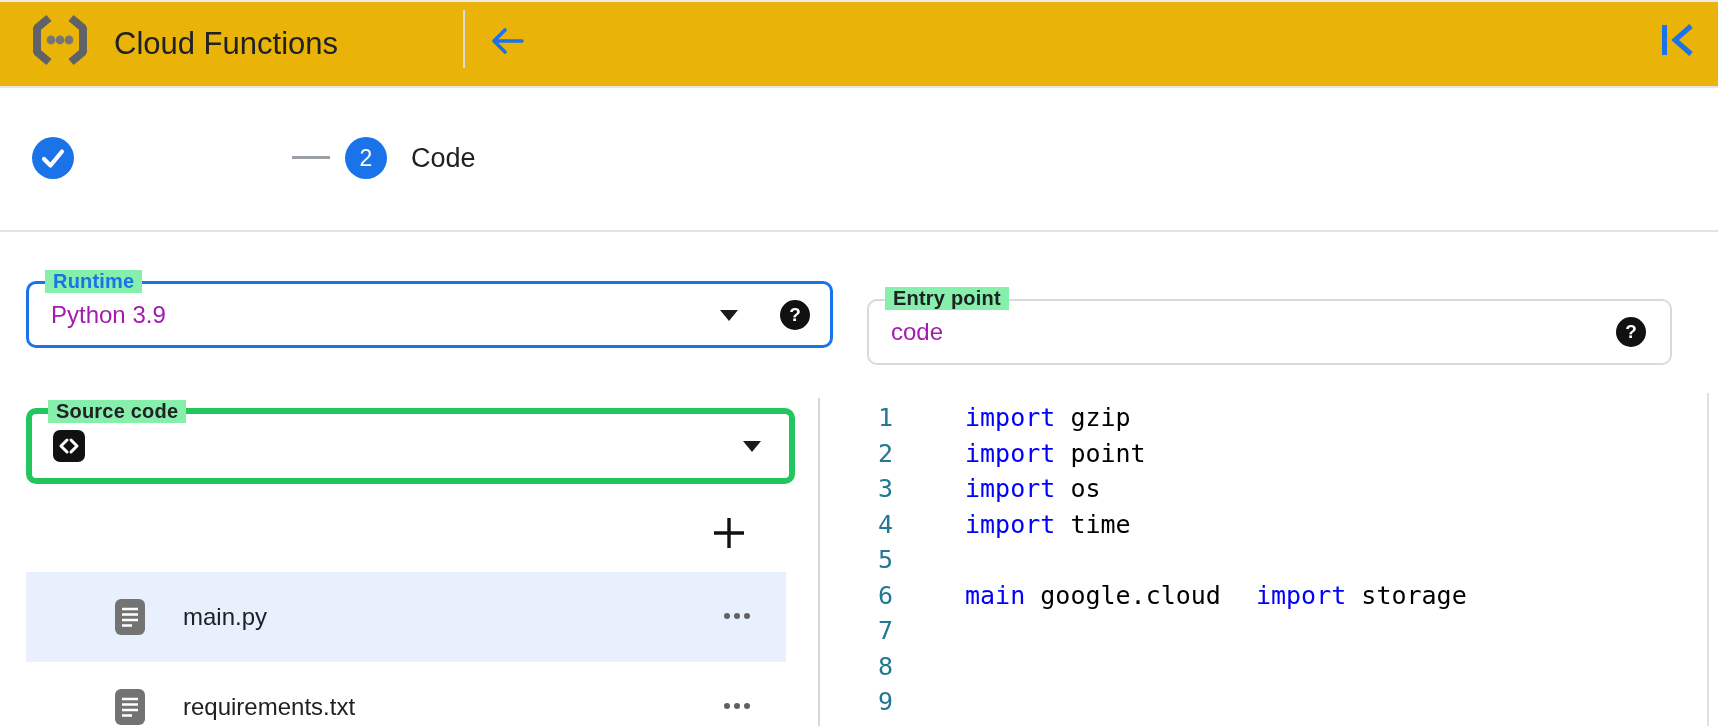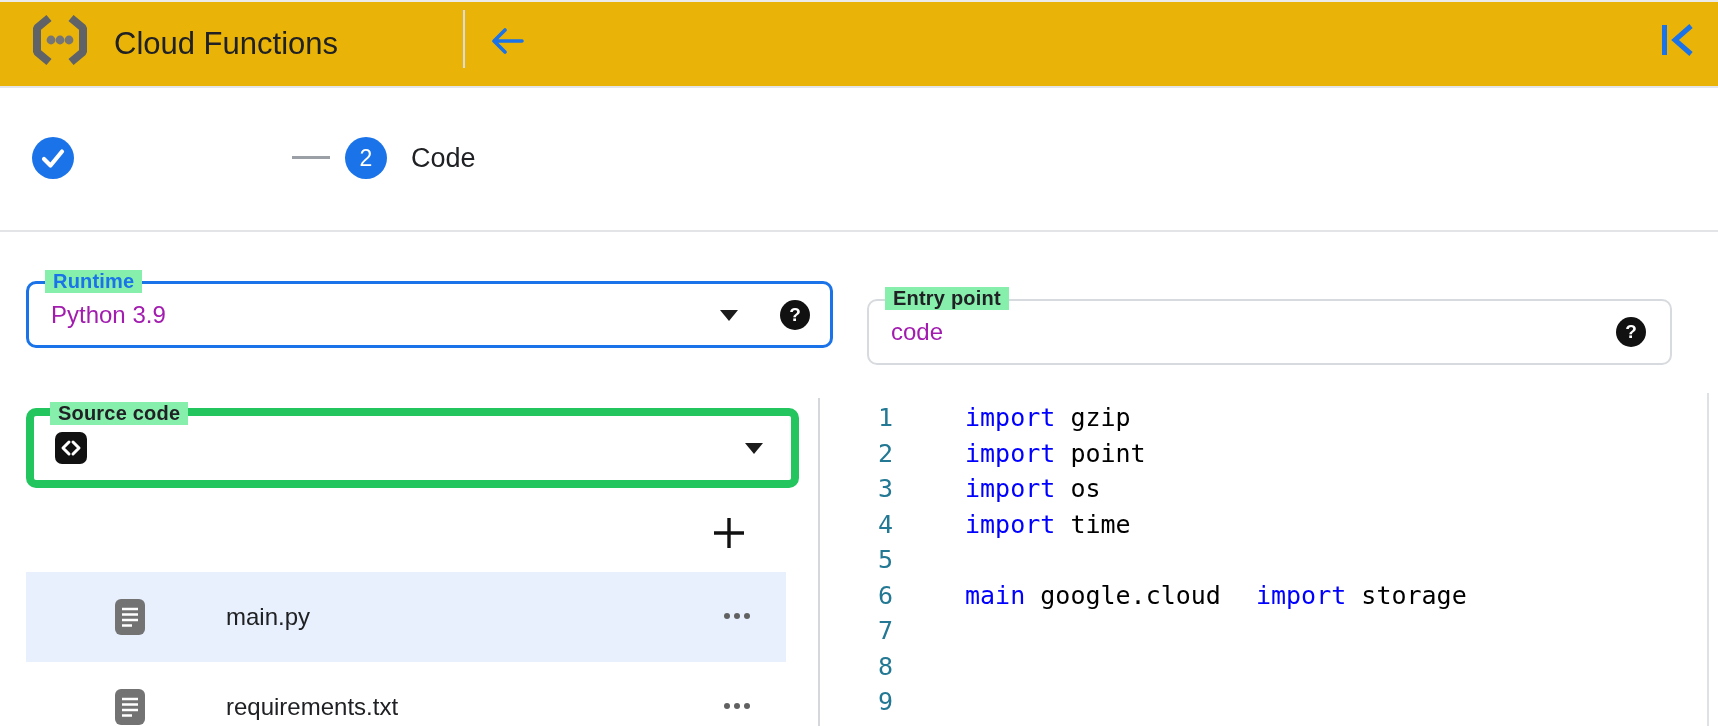--- a/index.html
+++ b/index.html
@@ -22,35 +22,35 @@
   .step2-circle{left:345px;top:137px;color:#fff;font-size:23px;}
   .step-label{position:absolute;top:137px;height:42px;display:flex;align-items:center;font-size:27px;color:#202124;}
   .step1-label{left:101px;}
   .step2-label{left:411px;}
   .step-connector{position:absolute;left:292px;top:156px;width:38px;height:3px;background:#9aa0a6;}
   .section-divider{position:absolute;left:0;top:230px;width:1718px;height:2px;background:#e2e4e7;}
   
   .field{position:absolute;background:#fff;border-radius:10px;}
   .runtime-box{left:26px;top:281px;width:801px;height:61px;border:3px solid #1a73e8;}
   .entry-box{left:867px;top:283px;width:801px;height:62px;border:2px solid #d7dade;margin-top:16px;}
-  .source-box{left:26px;top:408px;width:757px;height:64px;border:8px solid #22c55e;}
+  .source-box{left:26px;top:408px;width:757px;height:64px;border:6px solid #22c55e;}
   .field-label{position:absolute;top:-14px;left:16px;background:#86efac;padding:0 8px;font-size:20px;font-weight:600;letter-spacing:.2px;}
   .runtime-box .field-label{color:#1a73e8;}
   .field-value{position:absolute;left:22px;top:0;height:100%;display:flex;align-items:center;font-size:24px;color:#a21caf;}
   .source-box .field-value{left:94px;}
   .select-arrow{position:absolute;top:50%;margin-top:-5px;width:0;height:0;border-left:9px solid transparent;border-right:9px solid transparent;border-top:11px solid #1b1b1b;}
   .runtime-box .select-arrow{right:92px;}
   .source-box .select-arrow{right:28px;}
   .help-btn{position:absolute;top:50%;margin-top:-15px;width:30px;height:30px;border-radius:50%;background:#111;color:#fff;display:flex;align-items:center;justify-content:center;font-size:19px;font-weight:bold;border:none;padding:0;cursor:pointer;}
   .runtime-box .help-btn{right:20px;}
   .entry-box .help-btn{right:24px;}
   .code-chip{position:absolute;left:21px;top:50%;margin-top:-16px;width:32px;height:32px;border-radius:7px;background:#111;}
   
   .add-btn{position:absolute;left:711px;top:515px;width:36px;height:36px;background:none;border:none;padding:0;cursor:pointer;}
-  .file-row{position:absolute;left:26px;width:760px;height:90px;display:flex;align-items:center;padding-left:89px;box-sizing:border-box;cursor:pointer;gap:43px;}
+  .file-row{position:absolute;left:26px;width:760px;height:90px;display:flex;align-items:center;padding-left:89px;box-sizing:border-box;cursor:pointer;}
   .file-row.selected{background:#e8f0fe;}
   .file-row1{top:572px;}
   .file-row2{top:662px;}
   .file-name{margin-left:38px;font-size:24px;color:#202124;}
   .file-menu{position:absolute;right:36px;top:50%;margin-top:-4px;display:flex;gap:4px;background:none;border:none;padding:0;cursor:pointer;}
   .file-menu i{width:6px;height:6px;border-radius:50%;background:#616161;display:block;}
   
   .editor-divider{position:absolute;left:818px;top:398px;width:2px;height:328px;background:#d5d8db;}
   .editor-rightline{position:absolute;left:1707px;top:393px;width:2px;height:333px;background:#dfe2e5;}
   .editor{position:absolute;left:820px;top:400px;width:886px;font-family:"DejaVu Sans Mono",monospace;font-size:25px;}

